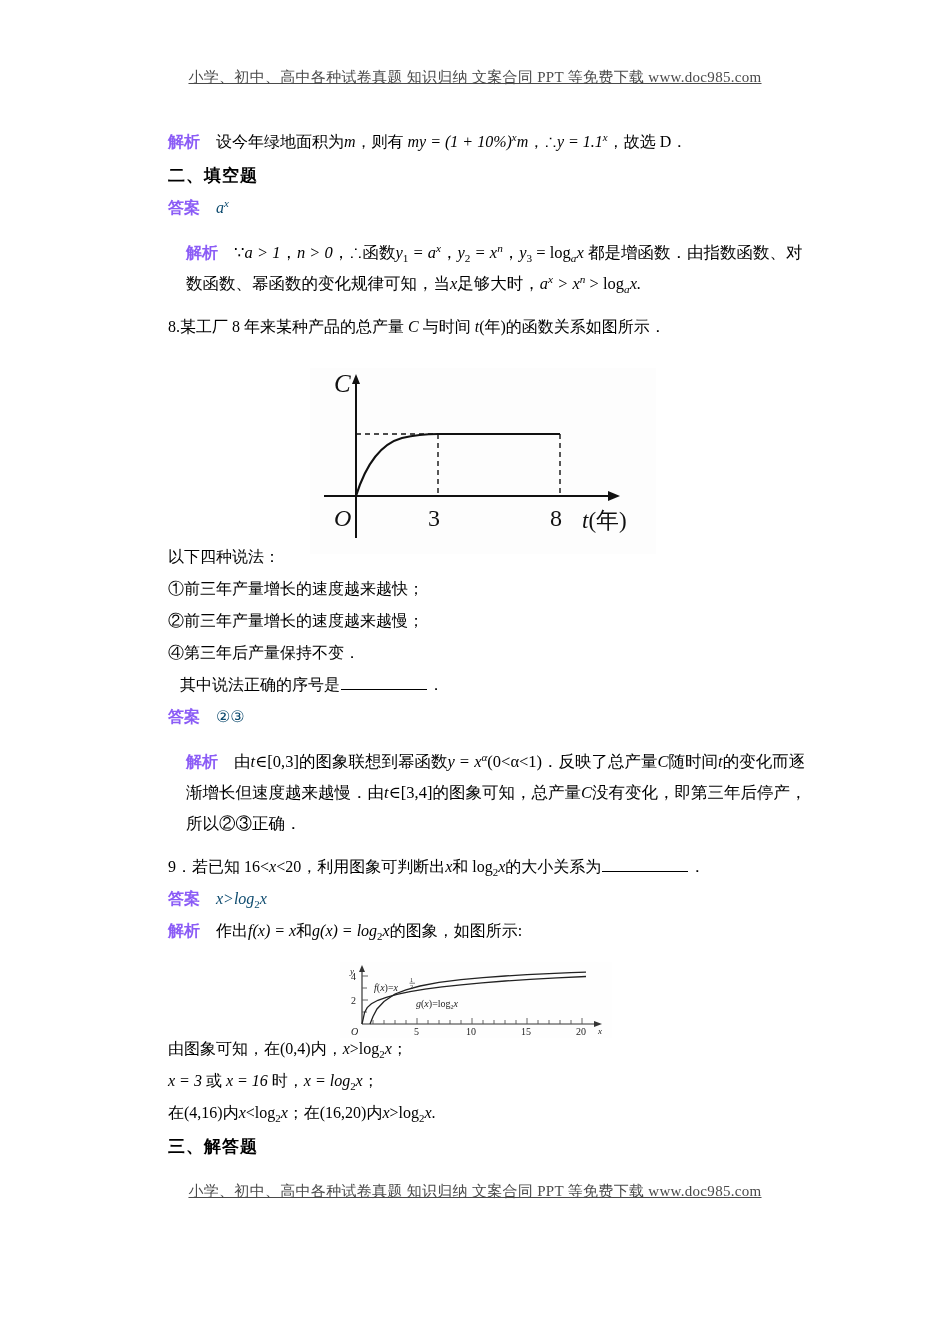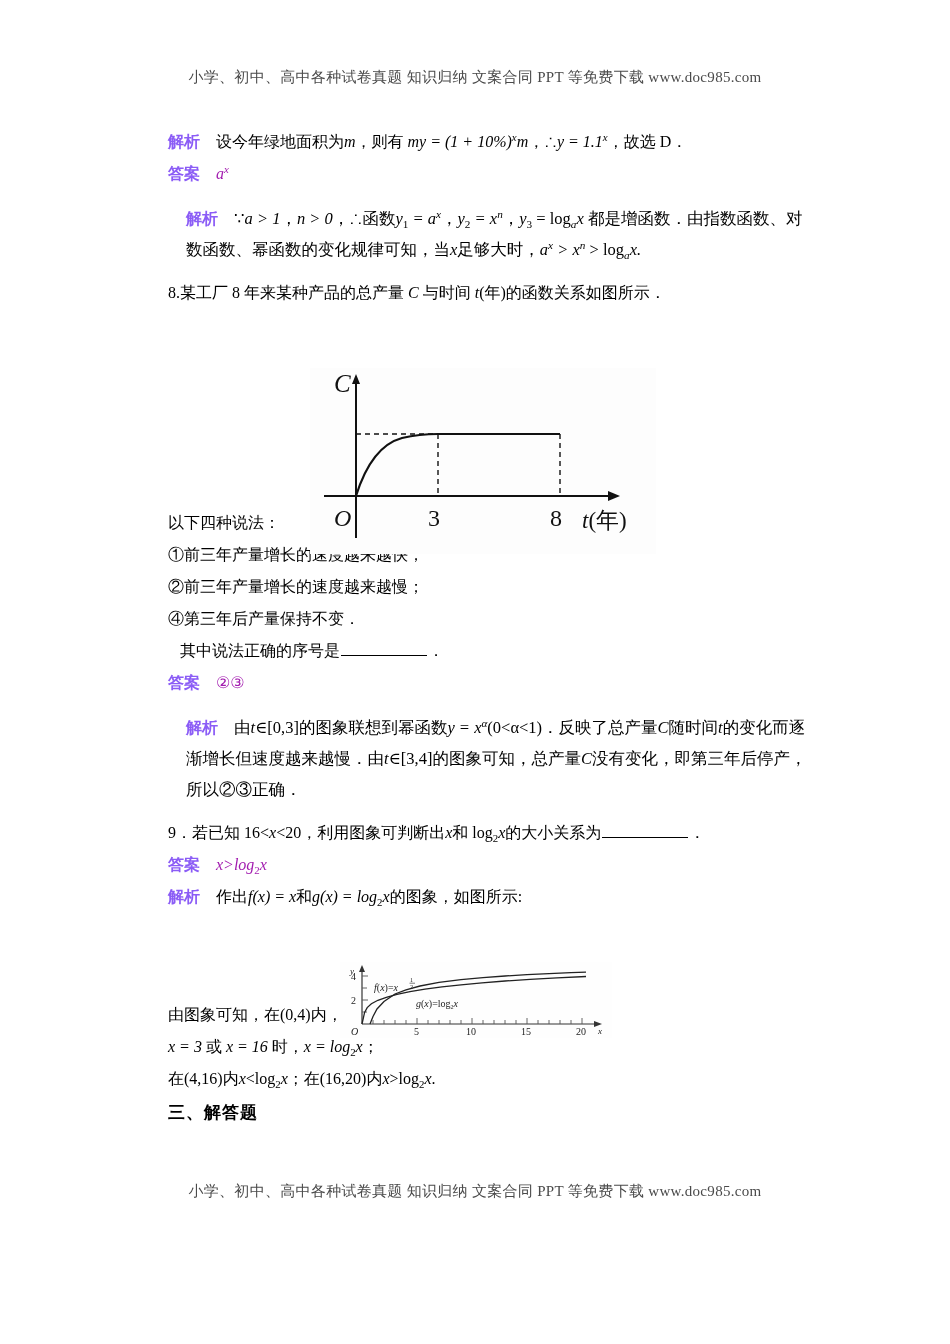--- a/index.html
+++ b/index.html
@@ -17,20 +17,21 @@
   }
   .wm{
     position:absolute;
     left:0;width:950px;
     text-align:center;
     font-size:15px;
     color:#4a4a4a;
     letter-spacing:.3px;
     font-family:"Liberation Serif","DejaVu Serif",serif;
     white-space:nowrap;
+    text-decoration:underline;
   }
   .wm-top{top:68px;}
   .wm-bot{top:1182px;}
 
   .body{
     position:absolute;
     left:168px;
     top:132px;
     width:660px;
   }
@@ -45,21 +46,21 @@
   }
   .ind2{ padding-left:12px; }
 
   .lab{
     color:#8b5cf6;
     font-family:"Liberation Sans","DejaVu Sans",sans-serif;
     font-weight:bold;
     font-size:16px;
     margin-right:16px;
   }
-  .red{ color:#a21caf; }
+  .red{ color:#0c4a6e; }
   .sec{
     font-family:"Liberation Sans","DejaVu Sans",sans-serif;
     font-weight:bold;
     font-size:17px;
     letter-spacing:1px;
   }
   i.v{font-style:italic;font-family:"Liberation Serif","DejaVu Serif",serif;}
   sup{font-size:.68em;vertical-align:super;line-height:0;}
   sub{font-size:.68em;vertical-align:sub;line-height:0;}
   .blank{
@@ -91,20 +92,23 @@
 <div class="page">
 
   <div class="wm wm-top">小学、初中、高中各种试卷真题 知识归纳 文案合同 PPT 等免费下载  www.doc985.com</div>
 
   <div class="body">
 
     <div class="row">
       <span class="lab">解析</span><span><span>设今年绿地面积为</span><i class="v">m</i><span>，则有</span> <i class="v">my = (1 + 10%)</i><sup><i class="v">x</i></sup><i class="v">m</i><span>，∴</span><i class="v">y = 1.1</i><sup><i class="v">x</i></sup><span>，故选 D．</span></span>
     </div>
 
+    <div class="row">
+      <span class="sec">二、填空题</span>
+    </div>
 
 
     <div class="row">
       <span class="lab">答案</span><span class="red"><i class="v">a</i><sup><i class="v">x</i></sup></span>
     </div>
 
     <div class="row">
       <div class="para">
         <span class="lab">解析</span><span>∵</span><i class="v">a &gt; 1</i><span>，</span><i class="v">n &gt; 0</i><span>，∴函数</span><i class="v">y</i><sub>1</sub><i class="v"> = a</i><sup><i class="v">x</i></sup><span>，</span><i class="v">y</i><sub>2</sub><i class="v"> = x</i><sup><i class="v">n</i></sup><span>，</span><i class="v">y</i><sub>3</sub><span> = log</span><sub><i class="v">a</i></sub><i class="v">x</i><span> 都是增函数．由指数</span><span>函数、对数函数、幂函数的变化规律可知，当</span><i class="v">x</i><span>足够大时，</span><i class="v">a</i><sup><i class="v">x</i></sup><i class="v"> &gt; x</i><sup><i class="v">n</i></sup><span> &gt; log</span><sub><i class="v">a</i></sub><i class="v">x.</i>
       </div>

